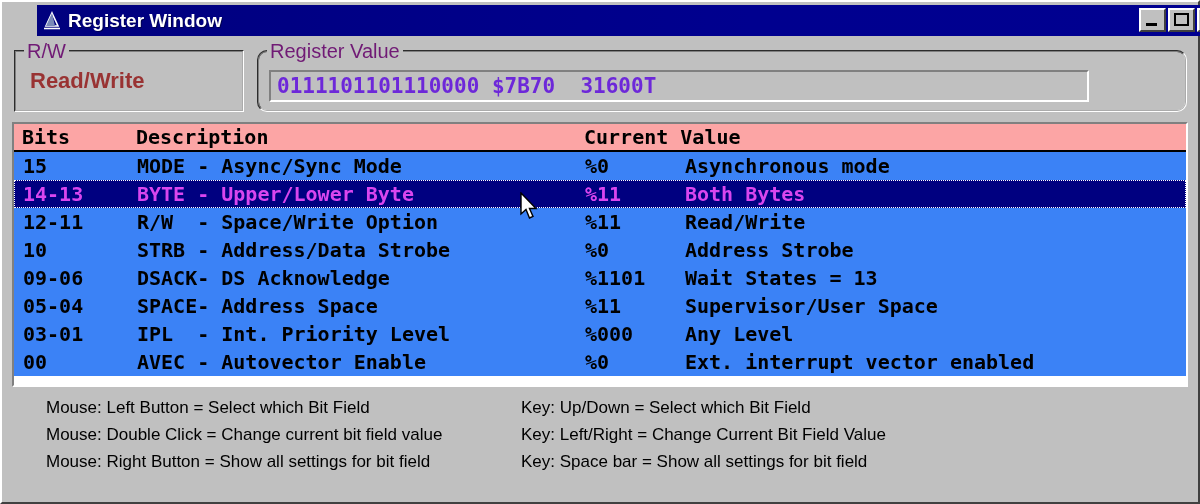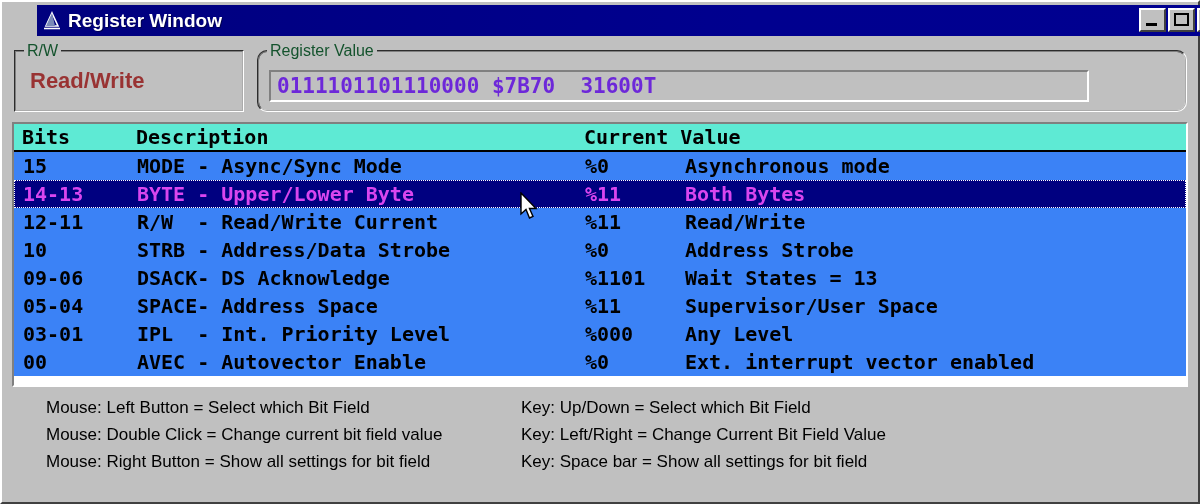--- a/index.html
+++ b/index.html
@@ -102,22 +102,22 @@
     border: 2px groove #ffffff;
     border-color: #808080 #ffffff #ffffff #808080;
     box-sizing: border-box;
   }
   .group-legend {
     position: absolute;
     top: -10px;
     left: 8px;
     background: #c0c0c0;
     padding: 0 3px;
-    font-size: 16px;
-    color: #14532d;
+    font-size: 20px;
+    color: #701a75;
     white-space: nowrap;
     line-height: 18px;
   }
 
   #rw-group {
     left: 12px; top: 48px;
     width: 230px; height: 62px;
   }
   .rw-value {
     position: absolute;
@@ -164,21 +164,21 @@
     border-top: 2px solid #808080;
     border-left: 2px solid #808080;
     border-right: 2px solid #ffffff;
     border-bottom: 2px solid #ffffff;
     box-sizing: border-box;
     overflow: hidden;
   }
   .lv-header {
     display: flex;
     height: 28px;
-    background: #5eead4;
+    background: #fca5a5;
     border-bottom: 2px solid #000000;
     box-sizing: border-box;
     align-items: center;
   }
   .lv-header .hcell {
     font-family: "DejaVu Sans Mono", "Liberation Mono", monospace;
     font-size: 20px;
     font-weight: bold;
     color: #000000;
     white-space: pre;
@@ -297,21 +297,21 @@
           <span class="cell col-mean">Asynchronous mode</span>
         </div>
         <div class="lv-row selected">
           <span class="cell col-bits">14-13</span>
           <span class="cell col-desc">BYTE - Upper/Lower Byte</span>
           <span class="cell col-val">%11</span>
           <span class="cell col-mean">Both Bytes</span>
         </div>
         <div class="lv-row">
           <span class="cell col-bits">12-11</span>
-          <span class="cell col-desc">R/W  - Read/Write Current</span>
+          <span class="cell col-desc">R/W  - Space/Write Option</span>
           <span class="cell col-val">%11</span>
           <span class="cell col-mean">Read/Write</span>
         </div>
         <div class="lv-row">
           <span class="cell col-bits">10</span>
           <span class="cell col-desc">STRB - Address/Data Strobe</span>
           <span class="cell col-val">%0</span>
           <span class="cell col-mean">Address Strobe</span>
         </div>
         <div class="lv-row">

